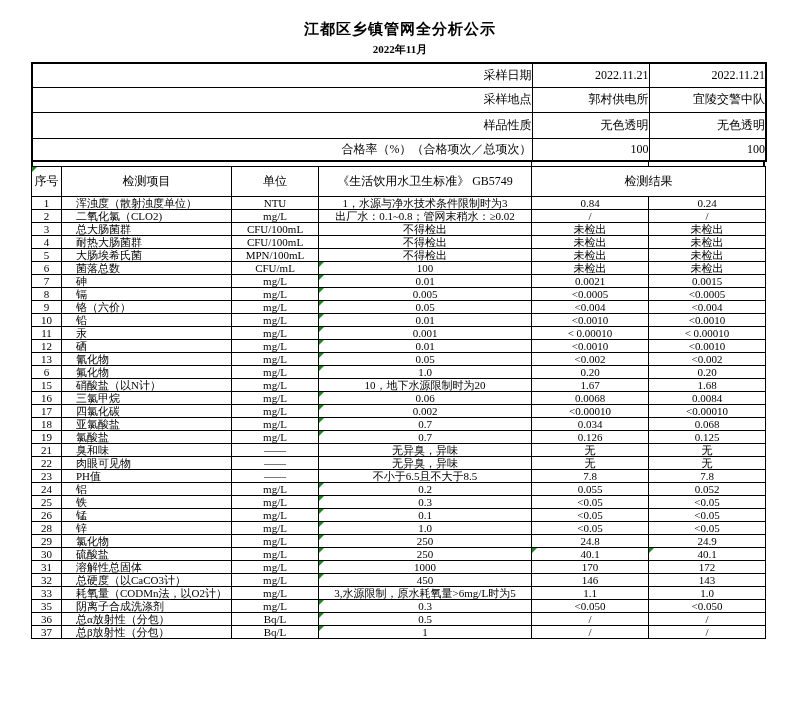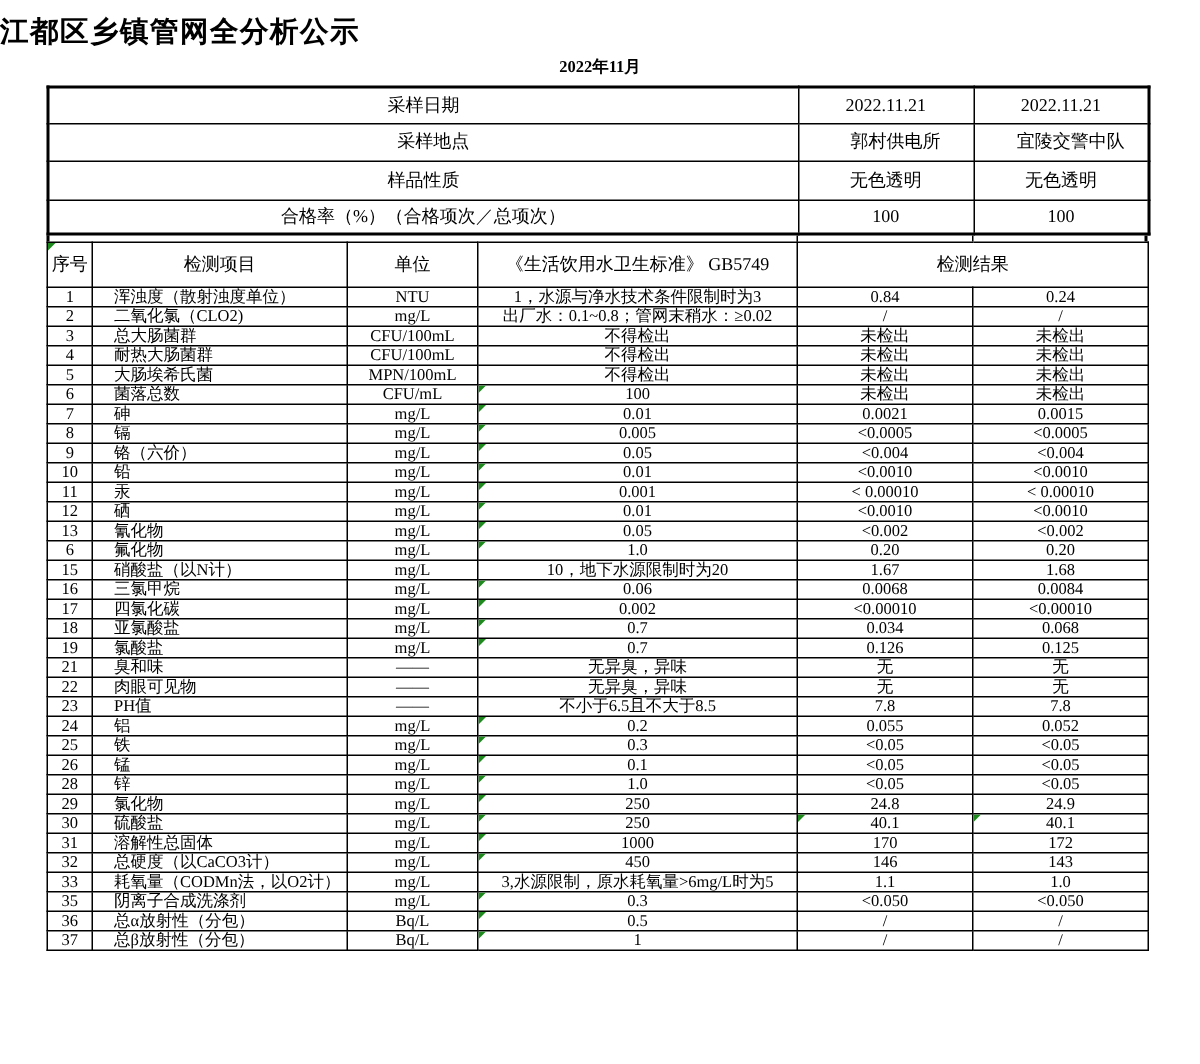--- a/index.html
+++ b/index.html
@@ -5,33 +5,33 @@
   * { box-sizing: border-box; margin: 0; padding: 0; }
   html, body { background: #ffffff; }
   body {
     width: 800px; height: 709px; overflow: hidden;
     font-family: "Liberation Serif", "DejaVu Serif", serif;
     color: #000;
   }
   .page { position: relative; width: 800px; height: 709px; }
 
   .title {
-    font-size: 19px; font-weight: bold;
-    padding-top: 8px; letter-spacing: 1px;
+    text-align: center; font-size: 15px; font-weight: bold;
+    padding-top: 20px; letter-spacing: 1px;
   }
   .subtitle {
     text-align: center; font-size: 11px; font-weight: bold;
     margin-top: 3px; margin-bottom: 5px;
   }
 
   table { border-collapse: collapse; table-layout: fixed; margin-left: 31px; }
 
   
   .info-table { width: 734px; border: 2px solid #000; }
-  .info-table td { border: 1.5px solid #000; font-size: 12px; text-align: center; }
+  .info-table td { border: 1.5px solid #000; font-size: 12px; text-align: right; }
   .info-table tr.r0 td { height: 24px; }
   .info-table tr.r1 td { height: 25px; padding-left: 13px; }
   .info-table tr.r2 td { height: 26px; }
   .info-table tr.r3 td { height: 23px; }
   .info-table td.i-label { border-left: none; }
 
   
   .gap-strip { position: relative; width: 734px; height: 4px; margin-left: 31px; }
   .gap-strip i { position: absolute; top: 0; bottom: 0; width: 0; border-left: 2px solid #000; }
   .gap-strip i.l { left: 0; }

